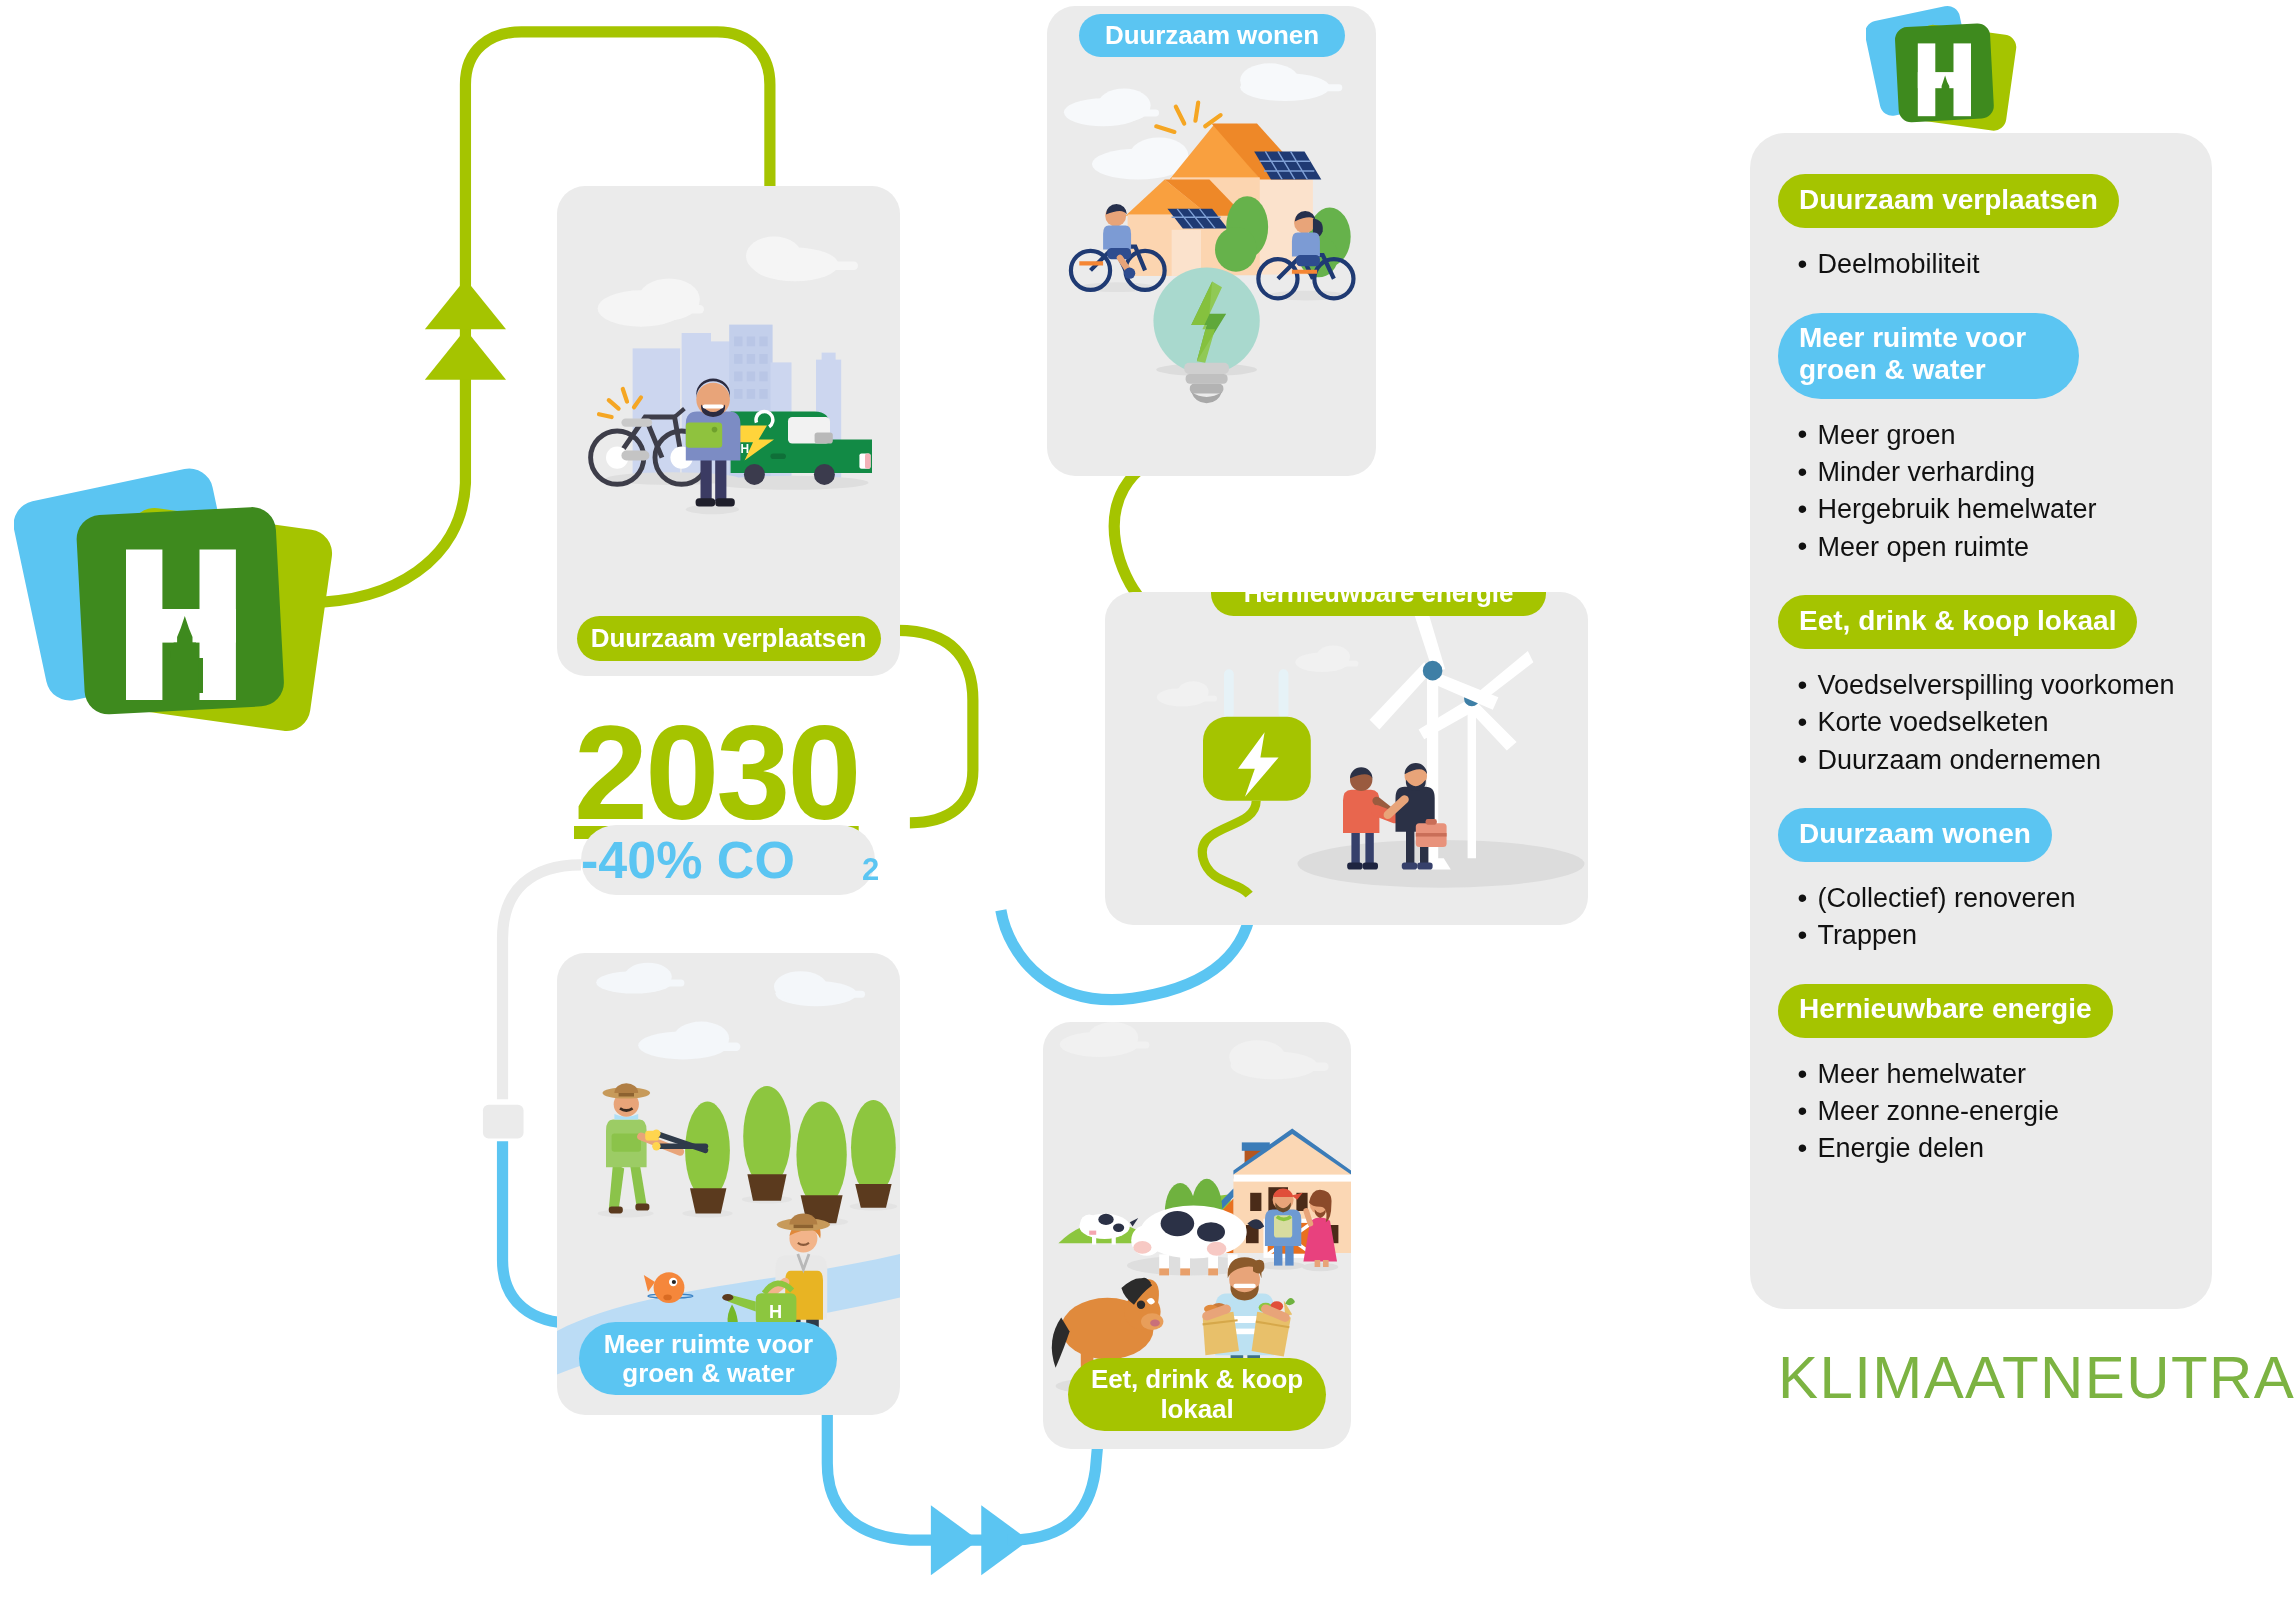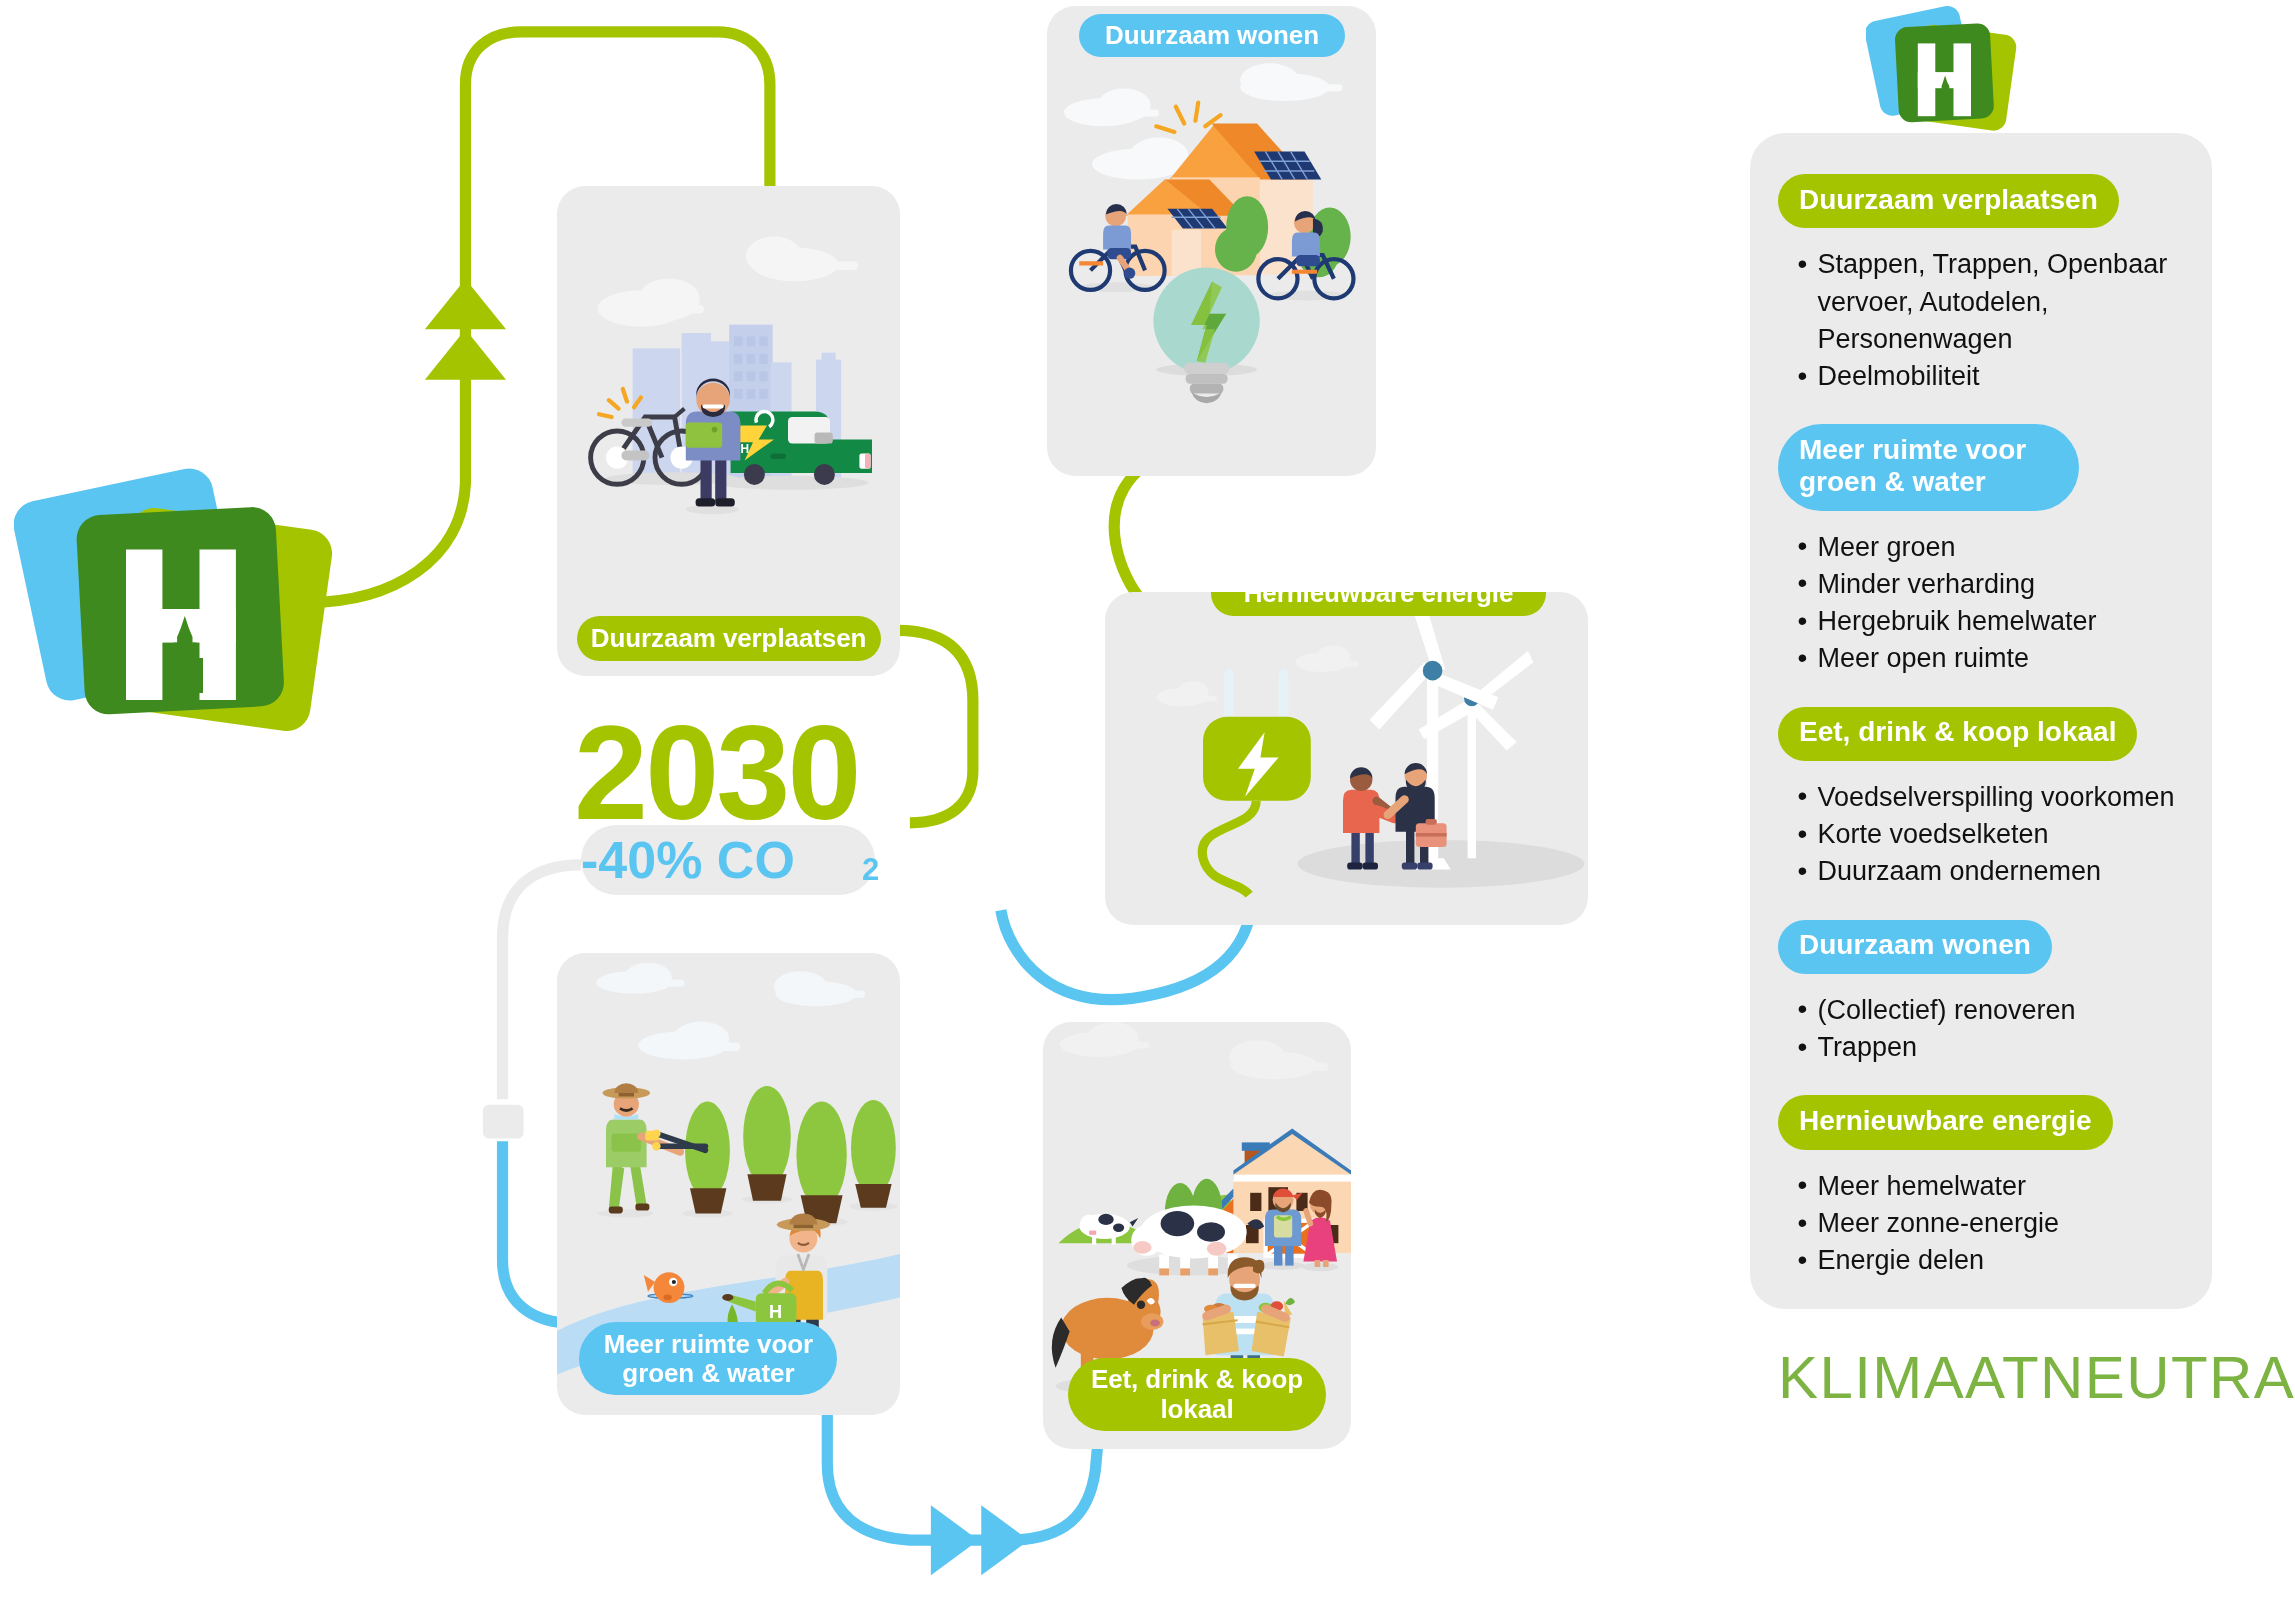--- a/index.html
+++ b/index.html
@@ -56,21 +56,21 @@
   }
   .lg-list li:before{
     content:"•"; position:absolute; left:4.2px; top:-1.4px; font-size:28px;
   }
   .lg-group{ margin-bottom:29px; }
 
   
   .year-2030{
     position:absolute;
     color:#A5C400; font-weight:700;
-    font-size:133px; letter-spacing:-2.8px; line-height:1;
+    font-size:133px; letter-spacing:-2.8px; line-height:1;text-decoration:underline;
   }
   .co2-chip{
     position:absolute;
     background:#ebebeb; border-radius:699px;
     color:#5BC5F2; font-weight:700; font-size:52px;
     display:flex; align-items:center; justify-content:space-between;
     letter-spacing:0px;
   }
   .co2-chip sub{ font-size:31px; vertical-align:baseline; position:relative; top:9.8px; left:4.2px;}
   .klimaat{
@@ -679,21 +679,20 @@
   </div>
 
   <div class="legend-panel z10" style="left:1750px;top:133px;width:462px;height:1176px;">
     <div style="padding:41px 28px 0 28px;">
 
       <div class="lg-group">
         <div class="lg-pill green">
           <span>Duurzaam verplaatsen</span>
         </div>
         <ul class="lg-list">
-          <li>Stappen, Trappen, Openbaar vervoer, Autodelen, Personenwagen</li>
           <li>Deelmobiliteit</li>
         </ul>
       </div>
 
       <div class="lg-group">
         <div class="lg-pill blue" style="max-width:301px;">
           <span>Meer ruimte voor groen &amp; water</span>
         </div>
         <ul class="lg-list">
           <li>Meer groen</li>

